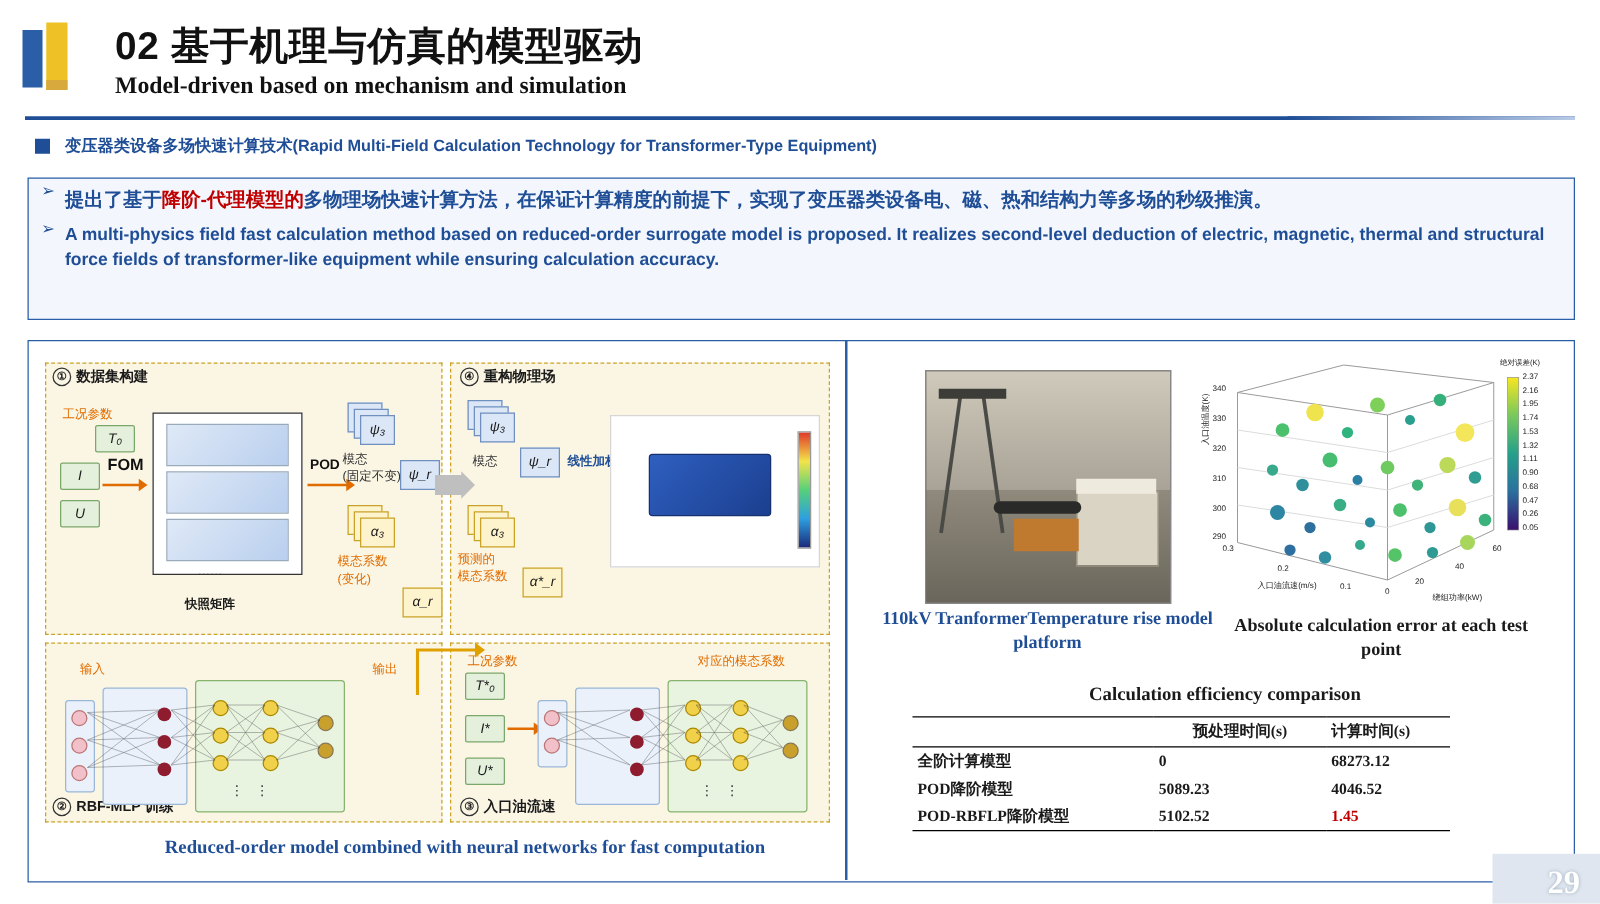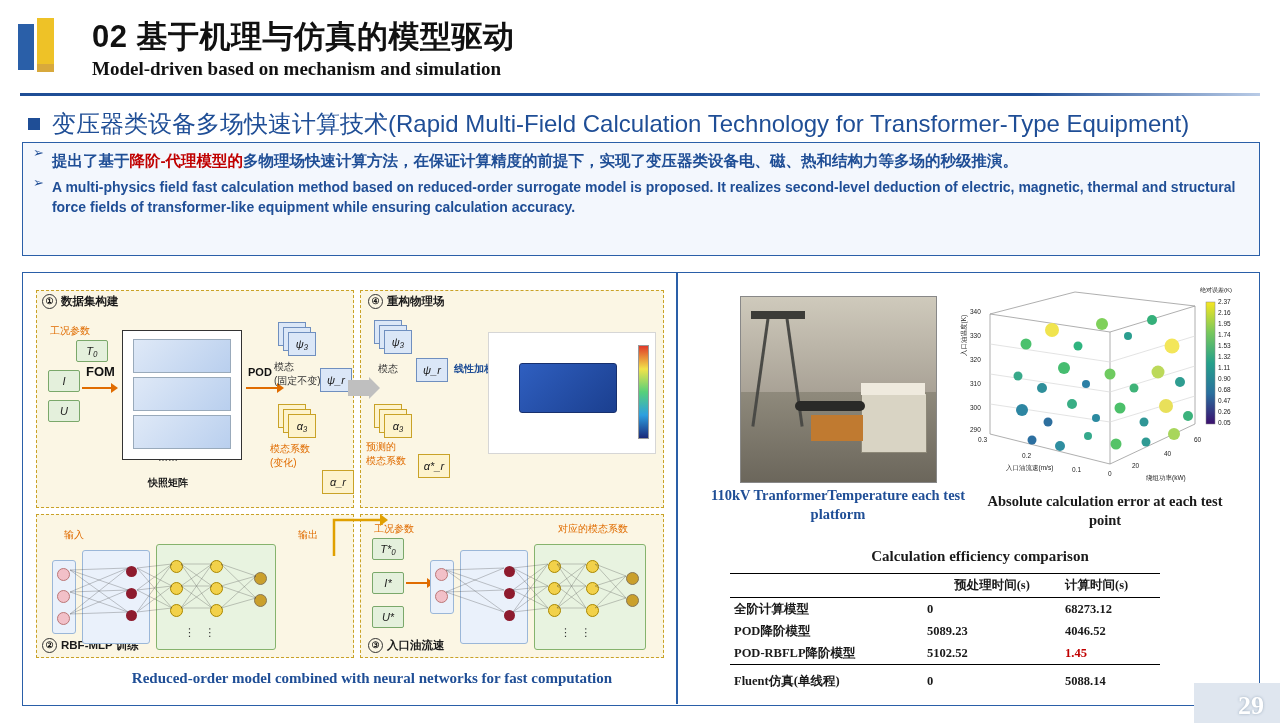--- a/index.html
+++ b/index.html
@@ -15,21 +15,21 @@
   .hdr-logo .b2{position:absolute;left:19px;top:0px;width:17px;height:54px;background:#eec227;}
   .hdr-logo .b3{position:absolute;left:19px;top:46px;width:17px;height:8px;background:#d8a93c;}
   .hdr-title{position:absolute;left:92px;top:16px;font-size:31px;font-weight:bold;color:#111;letter-spacing:0.5px;}
   .hdr-sub{position:absolute;left:92px;top:58px;font-family:"Liberation Serif",serif;font-size:19px;font-weight:bold;color:#111;}
   .hdr-rule{position:absolute;left:20px;top:93px;width:1240px;height:3px;background:#1f4e96;}
   .hdr-rule-fade{position:absolute;left:1030px;top:93px;width:230px;height:3px;background:linear-gradient(to right,#1f4e96,#b9cbe6);}
 
   
   .sec{position:absolute;left:28px;top:108px;display:flex;align-items:center;}
   .sec-mark{width:12px;height:12px;background:#1f4e96;margin-right:12px;}
-  .sec-txt{font-size:24px;font-weight:normal;color:#1f4e96;}
+  .sec-txt{font-size:13px;font-weight:bold;color:#1f4e96;}
 
   
   .stmt{position:absolute;left:22px;top:142px;width:1236px;height:112px;border:1.5px solid #2a5fa8;background:#f3f7fd;}
   .stmt-row{display:flex;align-items:flex-start;}
   .arw{color:#1f4e96;font-size:13px;line-height:20px;margin:0 8px 0 10px;}
   .cn-line{font-size:15.5px;font-weight:bold;color:#1f4e96;line-height:24px;padding-top:6px;width:1185px;}
   .hl{color:#c00000;}
   .en-line{font-size:14px;font-weight:bold;color:#1f4e96;line-height:20px;padding-top:4px;width:1185px;font-family:"Liberation Sans",sans-serif;}
 
   
@@ -264,21 +264,21 @@
   <div style="position:absolute;left:0;top:0;width:195px;height:95px;background:linear-gradient(#cfcabc,#a9a296);"></div>
   <div style="position:absolute;left:0;top:95px;width:195px;height:90px;background:linear-gradient(#8f8a7c,#6b665b);"></div>
   <div style="position:absolute;left:18px;top:20px;width:3px;height:110px;background:#4a4a46;transform:rotate(8deg);"></div>
   <div style="position:absolute;left:52px;top:20px;width:3px;height:110px;background:#4a4a46;transform:rotate(-8deg);"></div>
   <div style="position:absolute;left:10px;top:14px;width:54px;height:8px;background:#3c3c38;"></div>
   <div style="position:absolute;left:120px;top:96px;width:64px;height:58px;background:#d9d4c4;border:1px solid #8d8878;"></div>
   <div style="position:absolute;left:120px;top:86px;width:64px;height:12px;background:#efeade;"></div>
   <div style="position:absolute;left:70px;top:118px;width:52px;height:26px;background:#c07a30;"></div>
   <div style="position:absolute;left:54px;top:104px;width:70px;height:10px;background:#2a2a28;border-radius:5px;"></div>
 </div>
-<div class="cap1">110kV TranformerTemperature each test platform</div>
+<div class="cap1">110kV TranformerTemperature rise model platform</div>
 
 <div class="plot">
   <svg width="280" height="200">
 
     <g stroke="#9a9a9a" stroke-width="0.8" fill="none">
       <path d="M30 150 L30 30 M30 150 L150 180 M150 180 L235 140 M235 140 L235 22 M30 30 L115 8 M115 8 L235 22 M30 30 L150 48 M150 48 L235 22 M150 48 L150 180"></path>
       <path d="M30 60 L150 78 M30 90 L150 108 M30 120 L150 138" stroke="#dcdcdc"></path>
       <path d="M150 78 L235 52 M150 108 L235 82 M150 138 L235 112" stroke="#dcdcdc"></path>
     </g>
 
@@ -378,22 +378,17 @@
     <tr>
       <td>POD降阶模型</td>
       <td>5089.23</td>
       <td>4046.52</td>
     </tr>
     <tr>
       <td class="brd-bot">POD-RBFLP降阶模型</td>
       <td class="brd-bot">5102.52</td>
       <td class="brd-bot red">1.45</td>
     </tr>
-    <tr>
-      <td style="padding-top:8px;">Fluent仿真(单线程)</td>
-      <td style="padding-top:8px;">0</td>
-      <td style="padding-top:8px;">5088.14</td>
-    </tr>
   </tbody>
 </table>
 
 <div class="pagebg"></div>
 <div class="pagenum">29</div>
 
 </body></html>

